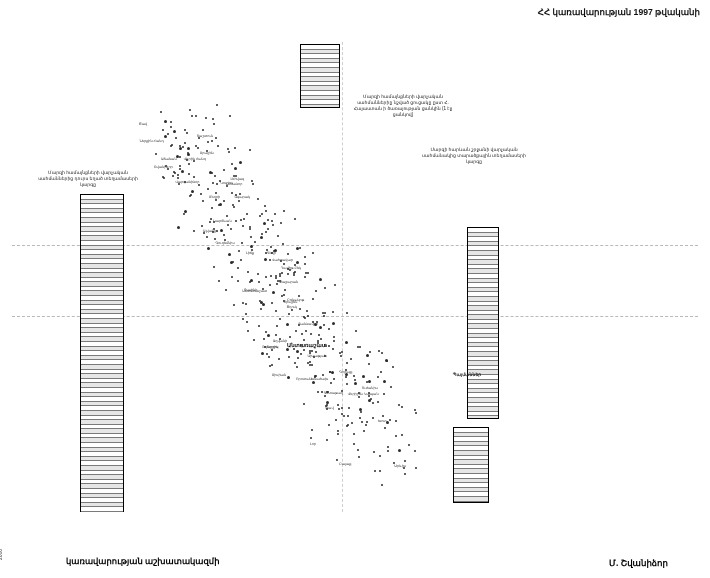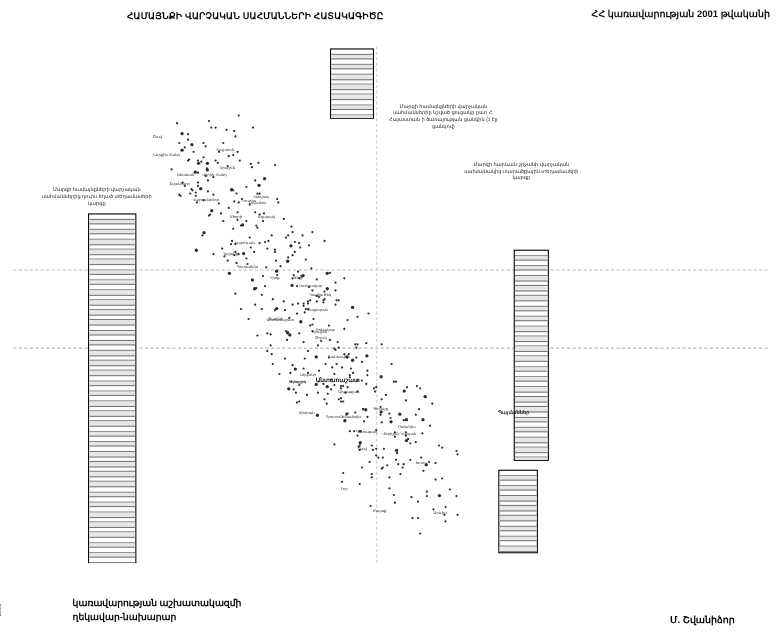--- a/index.html
+++ b/index.html
@@ -170,25 +170,24 @@
     transform-origin: left bottom;
     white-space: nowrap;
   }
 </style>
 </head>
 <body>
 
 <div class="page">
 
   <div class="hdr-left">
-    <div>ՀԱՄԱՅՆՔԻ ՎԱՐՉԱԿԱՆ ՍԱՀՄԱՆՆԵՐԻ ՀԱՏԱԿԱԳԻԾԸ</div>
   </div>
 
   <div class="hdr-right">
-    <div>ՀՀ կառավարության 2001 թվականի</div>
+    <div>ՀՀ կառավարության 1997 թվականի</div>
   </div>
 
   <div class="map-frame">
 
     <div class="guide-h" style="top:203px;"></div>
     <div class="guide-h" style="top:274px;"></div>
     <div class="guide-v" style="left:330px;"></div>
 
     <div class="col-table" id="strip-top">
         <div class="row">&nbsp;</div>
@@ -833,20 +832,19 @@
         <div class="lbl" style="left: 246px; top: 316.6px;">Խոտ</div>
         <div class="lbl" style="left: 177.9px; top: 339.7px;">Լոր</div>
         <div class="lbl" style="left: 262.2px; top: 361.6px;">Արևիս</div>
         <div class="lbl" style="left: 207.2px; top: 359.7px;">Բալաք</div>
       </div>
 
   </div>
 
   <div class="foot-left">
     <div>կառավարության աշխատակազմի</div>
-    <div>ղեկավար-նախարար</div>
   </div>
 
   <div class="foot-right">Մ. Շվանիձոր</div>
 
   <div class="side-code">2006</div>
 
 </div>
 
 </body></html>

